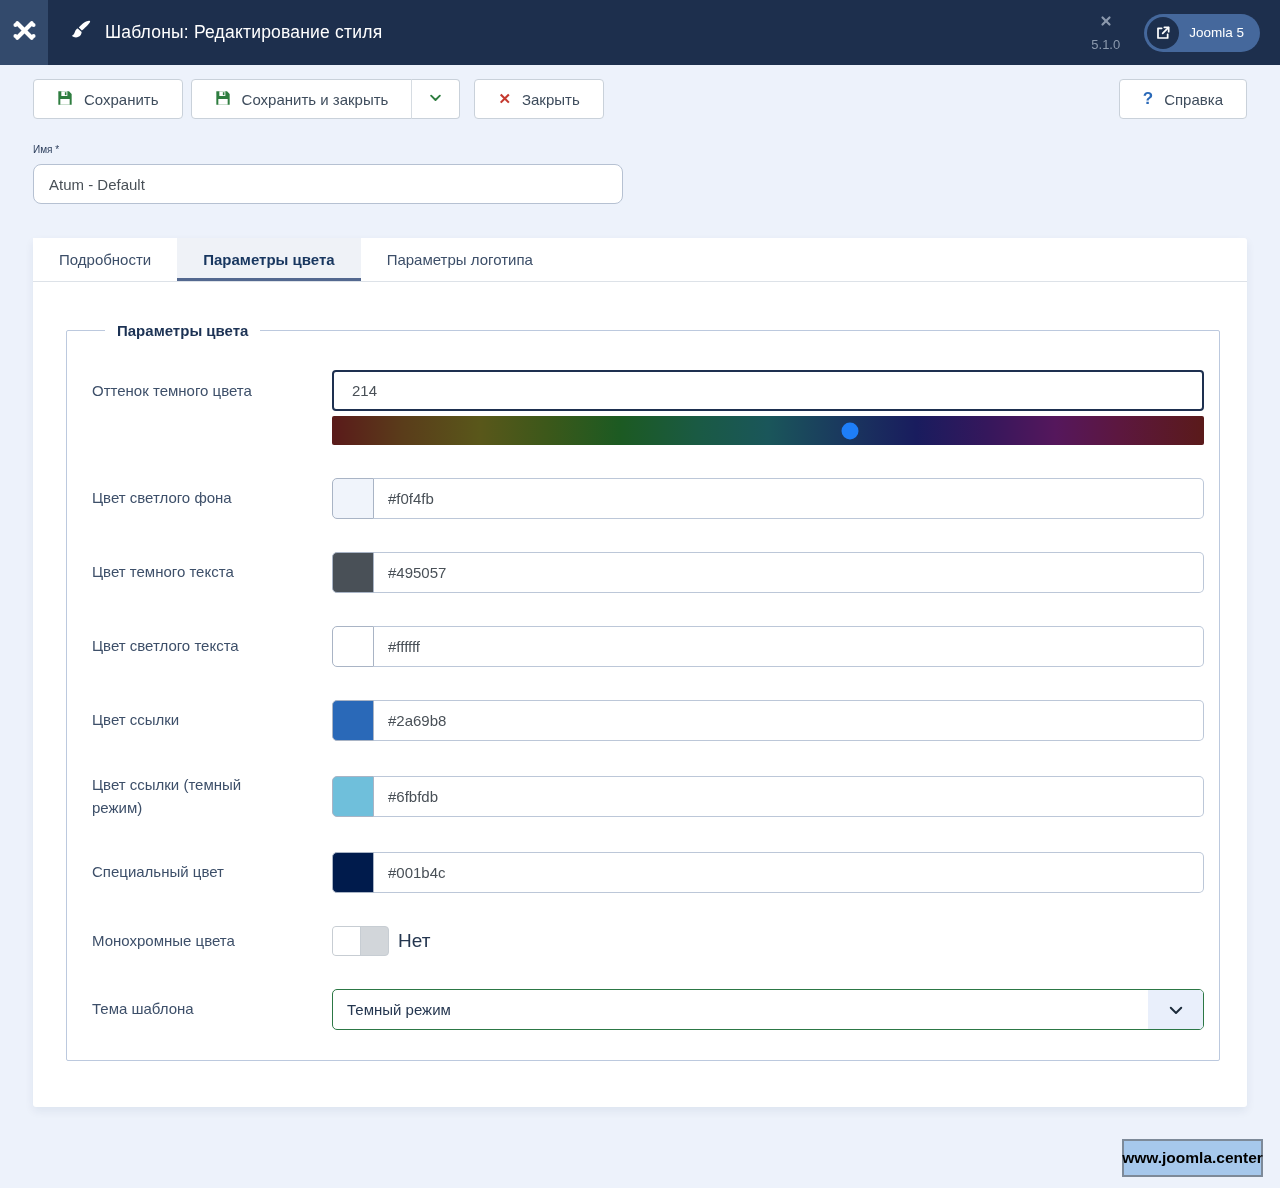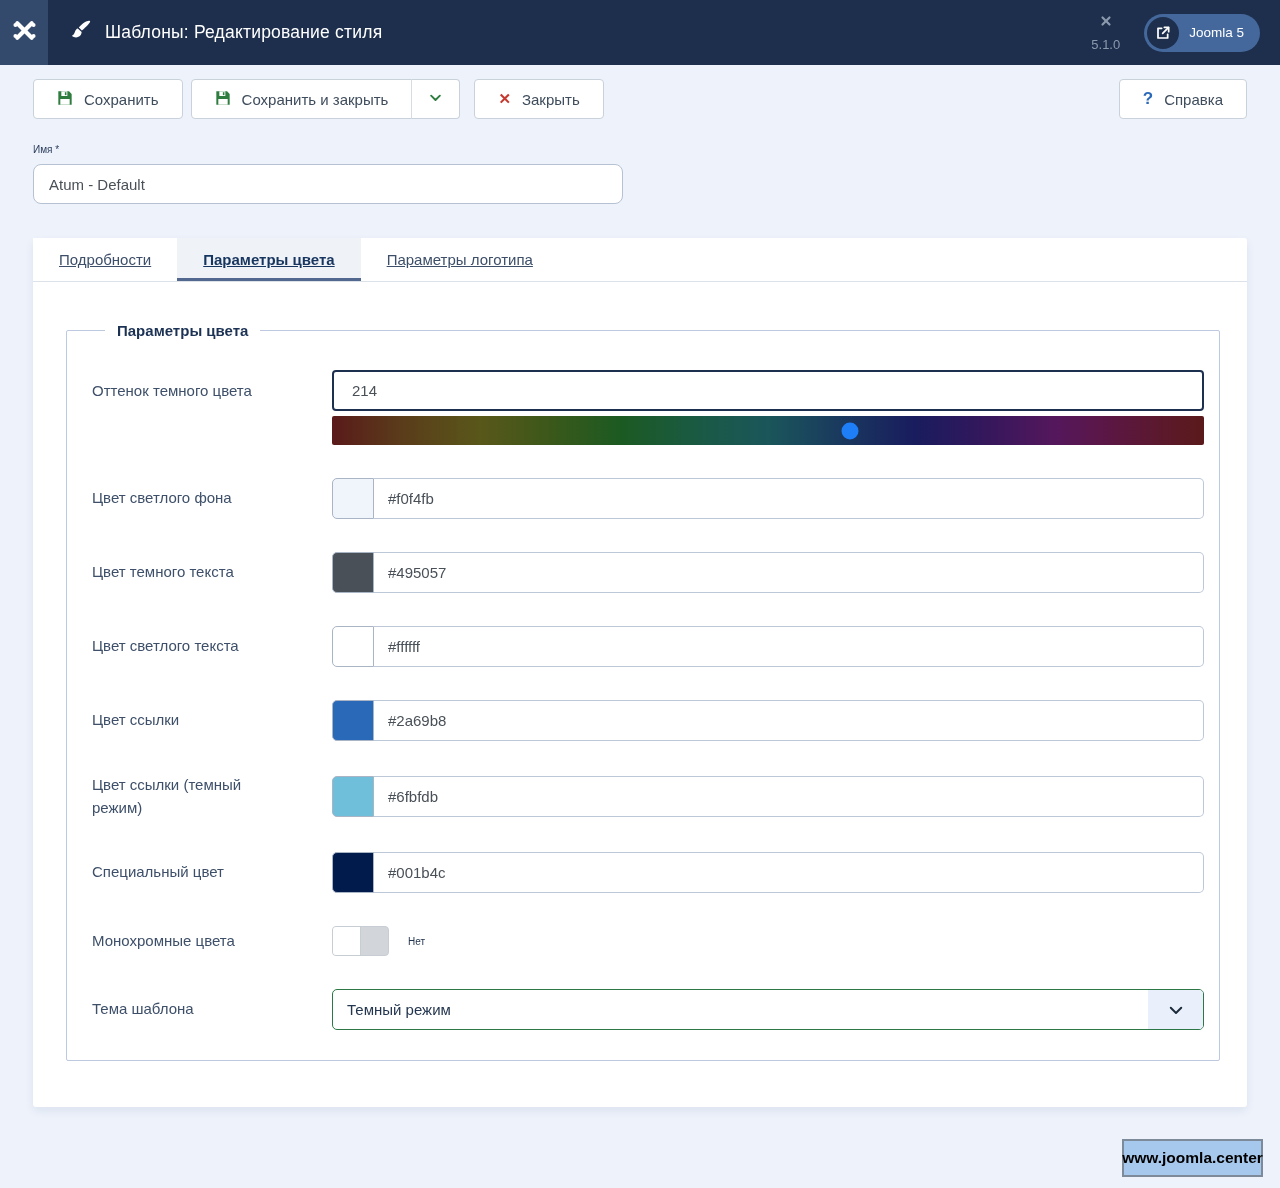--- a/index.html
+++ b/index.html
@@ -63,21 +63,21 @@
 
   
   .card {
     margin:34px 33px 0 33px; background:#fff; border-radius:3px;
     box-shadow:0 4px 10px rgba(20,40,80,.07);
   }
   .tabbar { display:flex; border-bottom:1px solid #dde2e8; }
   .tab {
     height:43px; display:flex; align-items:center; padding:0 26px;
     font-size:15px; color:#3c4e68; background:#fff; border:none;
-    font-family:inherit; cursor:pointer;text-decoration:underline;
+    font-family:inherit; cursor:pointer;
   }
   .tab.active {
     background:#eff2f7; color:#17365f; font-weight:700;
     box-shadow:inset 0 -3px 0 #53688f;
   }
 
   .card-content { padding:40px 27px 46px 33px; }
 
   fieldset.options {
     border:1px solid #bcc9de; border-radius:2px; padding:10px 0 30px 0;
@@ -126,21 +126,21 @@
   
   .toggle-wrap { display:flex; align-items:center; }
   .toggle {
     width:57px; height:30px; border:1px solid #c7cdd3; border-radius:4px;
     background:#d2d6da; display:flex; cursor:pointer; padding:0;
   }
   .toggle-knob {
     width:50%; height:100%; background:#fff; border-right:1px solid #c7cdd3;
     border-radius:3px 0 0 3px;
   }
-  .toggle-text { margin-left:19px; font-size:10px; color:#24364f; }
+  .toggle-text { margin-left:9px; font-size:19px; color:#24364f; }
 
   
   .fselect {
     width:100%; height:41px; border:1px solid #2c7745; border-radius:5px;
     background:#fff; display:flex; align-items:center; cursor:pointer;
   }
   .fselect-value { flex:1; padding-left:14px; font-size:15px; color:#24364f; }
   .fselect-caret {
     width:55px; height:100%; background:#e9effb; border-radius:0 4px 4px 0;
     display:flex; align-items:center; justify-content:center;

